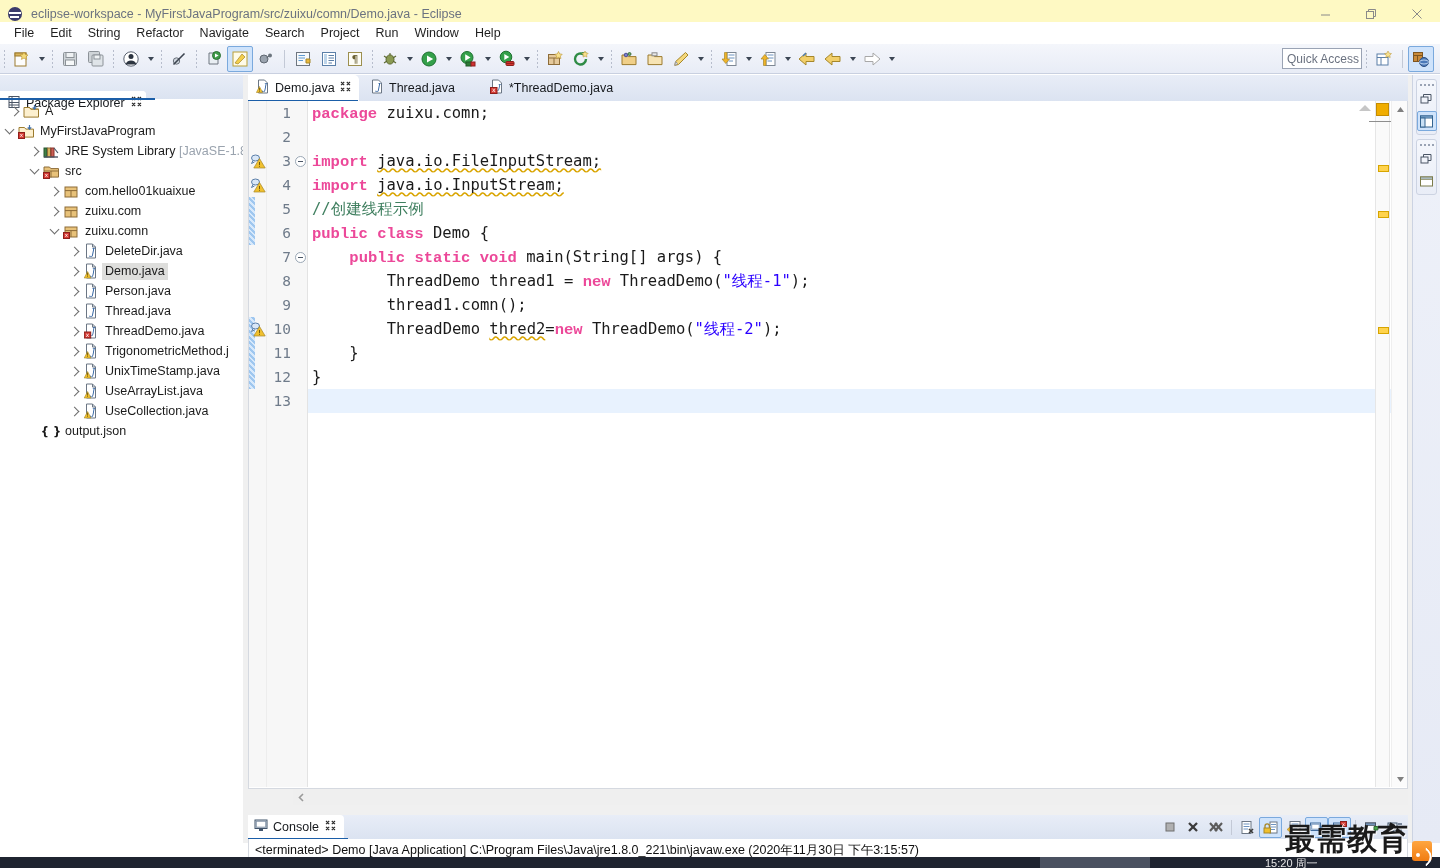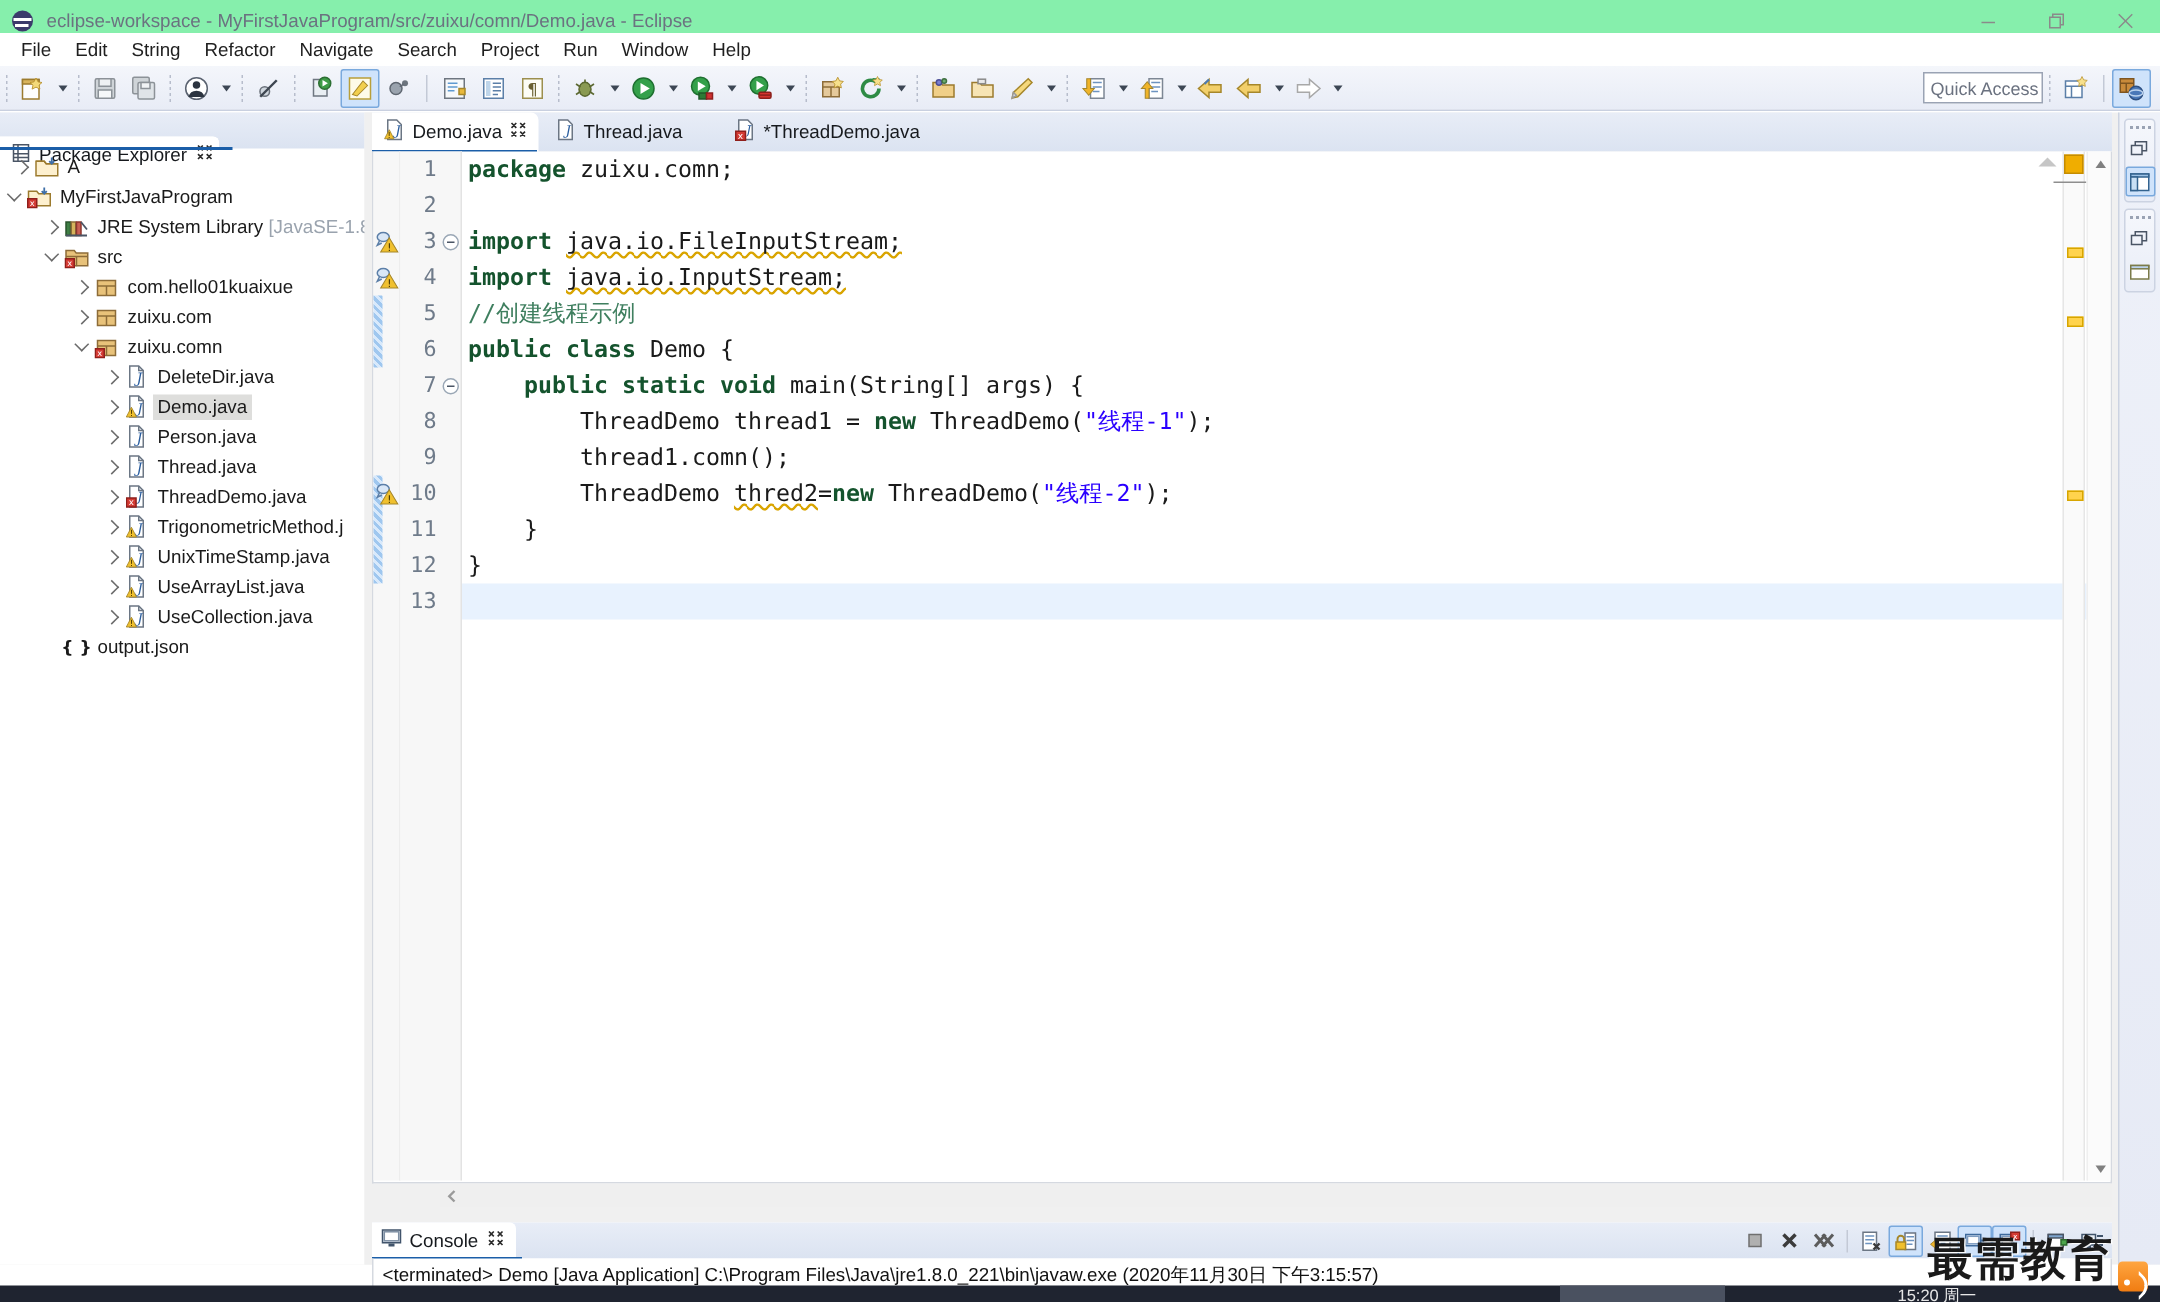--- a/index.html
+++ b/index.html
@@ -10,21 +10,21 @@
     font-family: "Liberation Sans", sans-serif;
     font-size: 12px;
     background: #ffffff;
     -webkit-font-smoothing: antialiased;
   }
   #app { position: relative; width: 1440px; height: 868px; }
 
   
   .titlebar {
     position: absolute; left: 0; top: 0; width: 1440px; height: 28px;
-    background: #86efac;
+    background: #fef9c3;
     display: flex; align-items: center;
   }
   .title-icon {
     width: 16px; height: 16px; margin-left: 8px; margin-right: 7px;
     position: relative; flex: none;
   }
   .title-icon .moon {
     position: absolute; left: 0; top: 1px; width: 14px; height: 14px;
     border-radius: 50%;
     background: #3b3a6b;
@@ -194,21 +194,21 @@
   }
   .mrow { height:24px; position:relative; }
   .fold { height:24px; position:relative; }
   .fold .fm {
     position:absolute; left:1px; top:7px; width:11px; height:11px;
     border:1px solid #9aa7b5; border-radius:50%; background:#fff;
   }
   .fold .fm:after {
     content:""; position:absolute; left:2px; top:4px; width:5px; height:1px; background:#4a5565;
   }
-  .kw { color: #14532d; font-weight: bold; }
+  .kw { color: #ec4899; font-weight: bold; font-family: Liberation Mono, monospace; }
   .str { color: #2a00ff; }
   .cmt { color: #3f7f5f; }
   .cur-line { background: #e8f2fe; }
   .squig {
     text-decoration: underline wavy #d9a400;
     text-decoration-skip-ink: none;
     text-align: center;
   }
   .ov-ruler {
     position:absolute; right: 17px; top:0; width: 15px; height: 686px;

